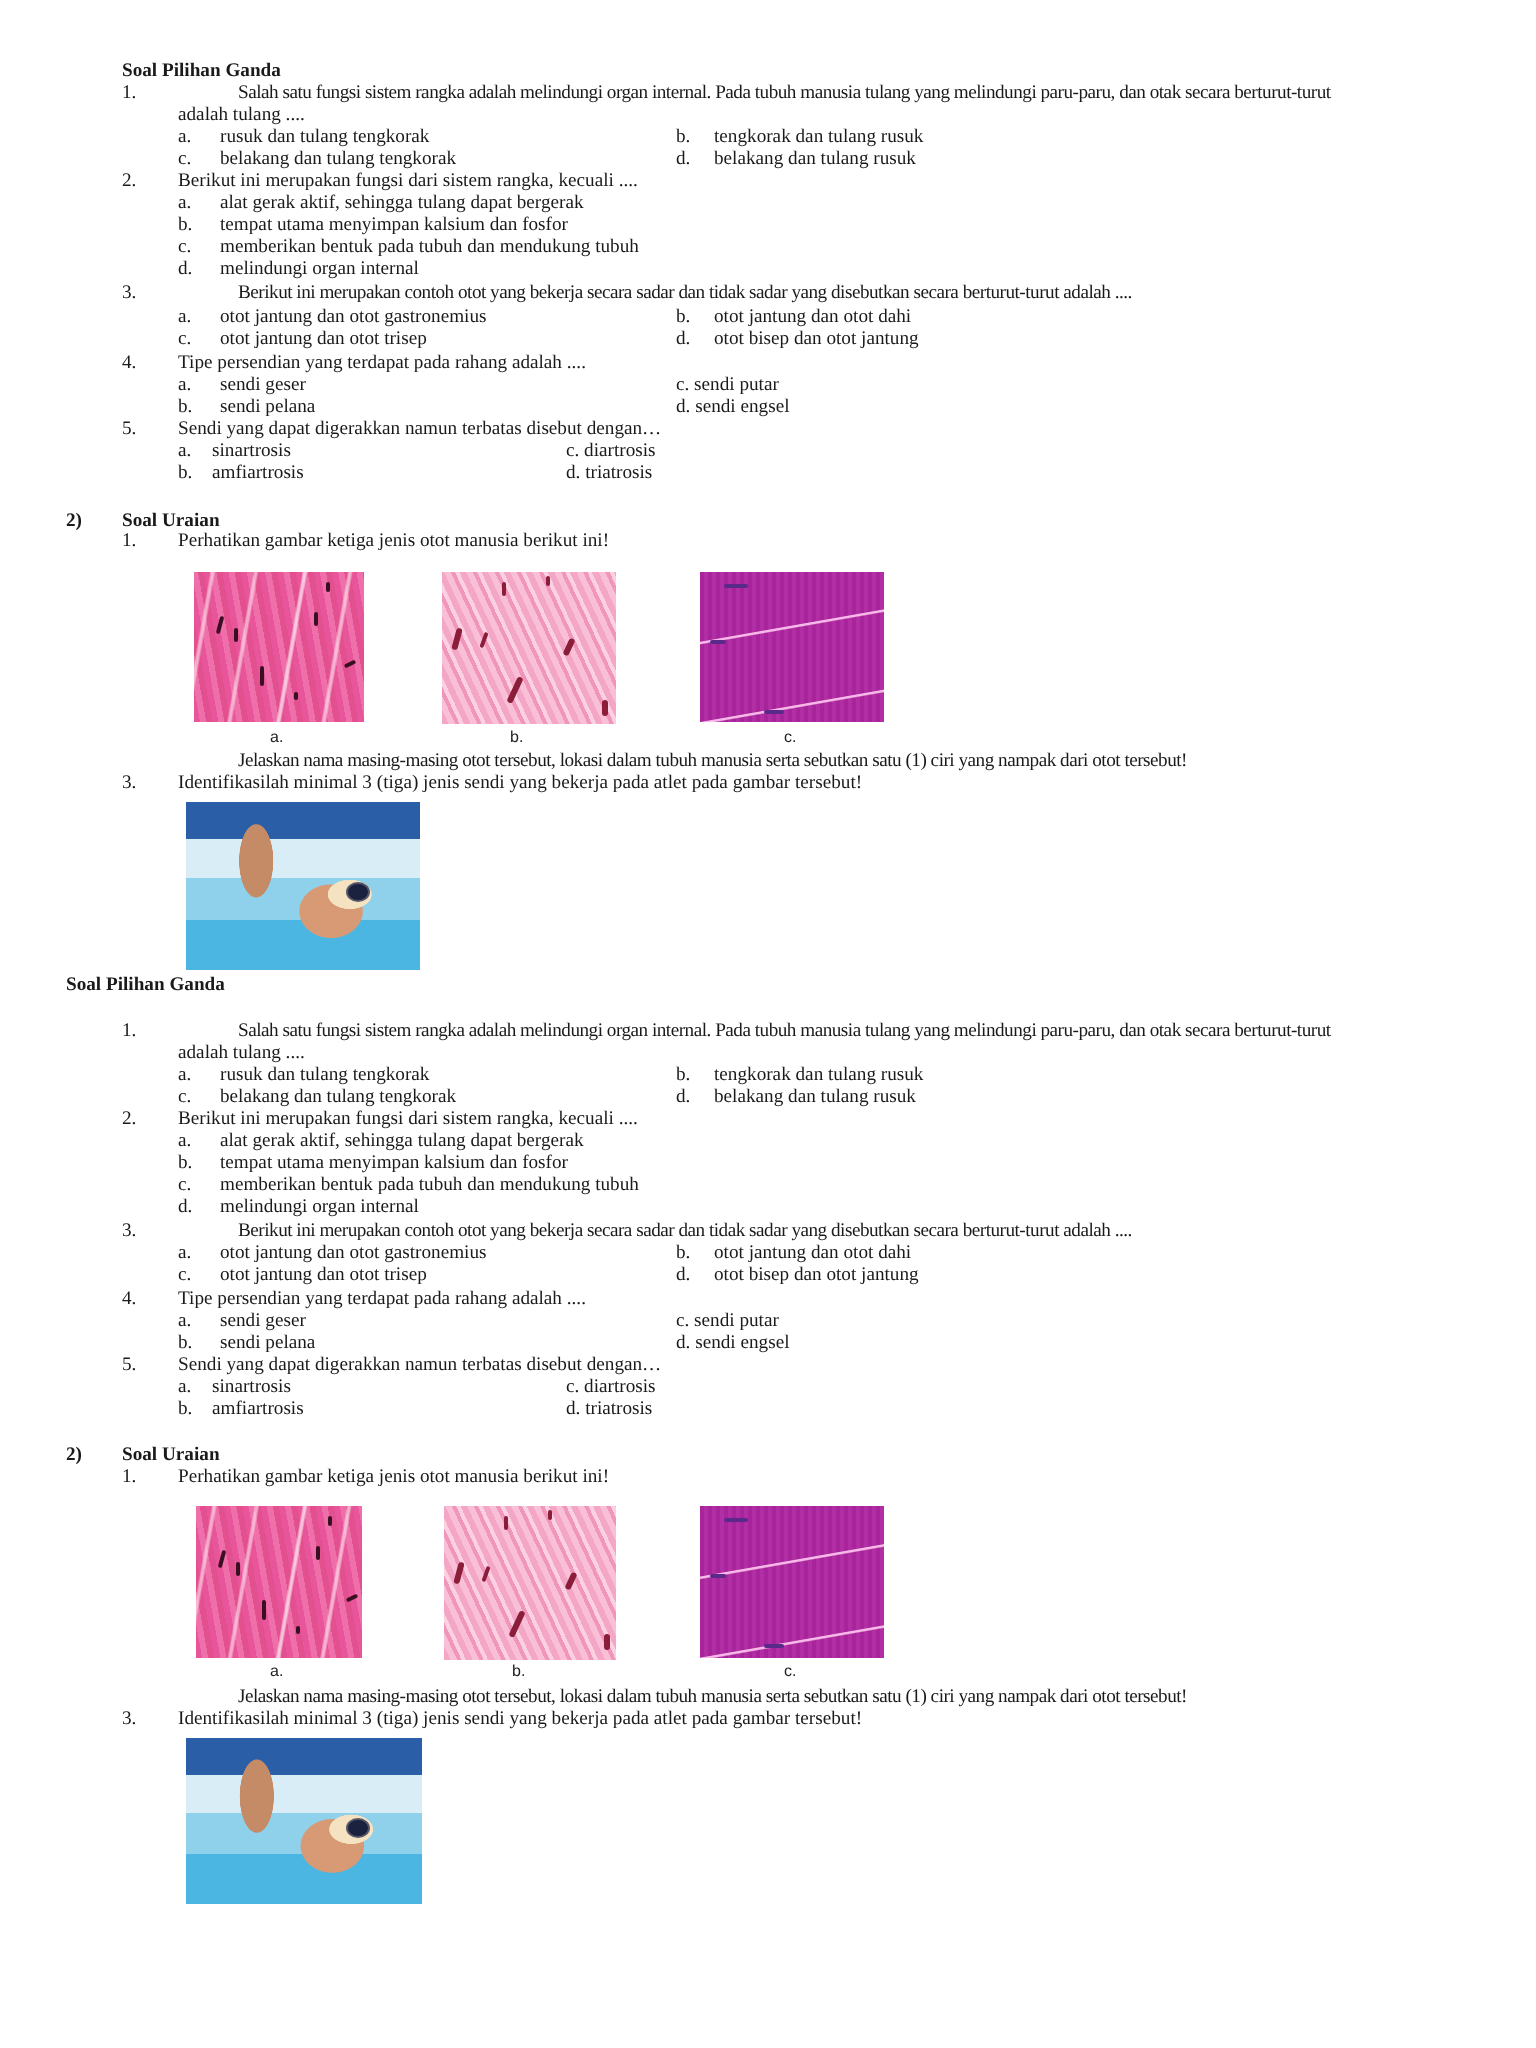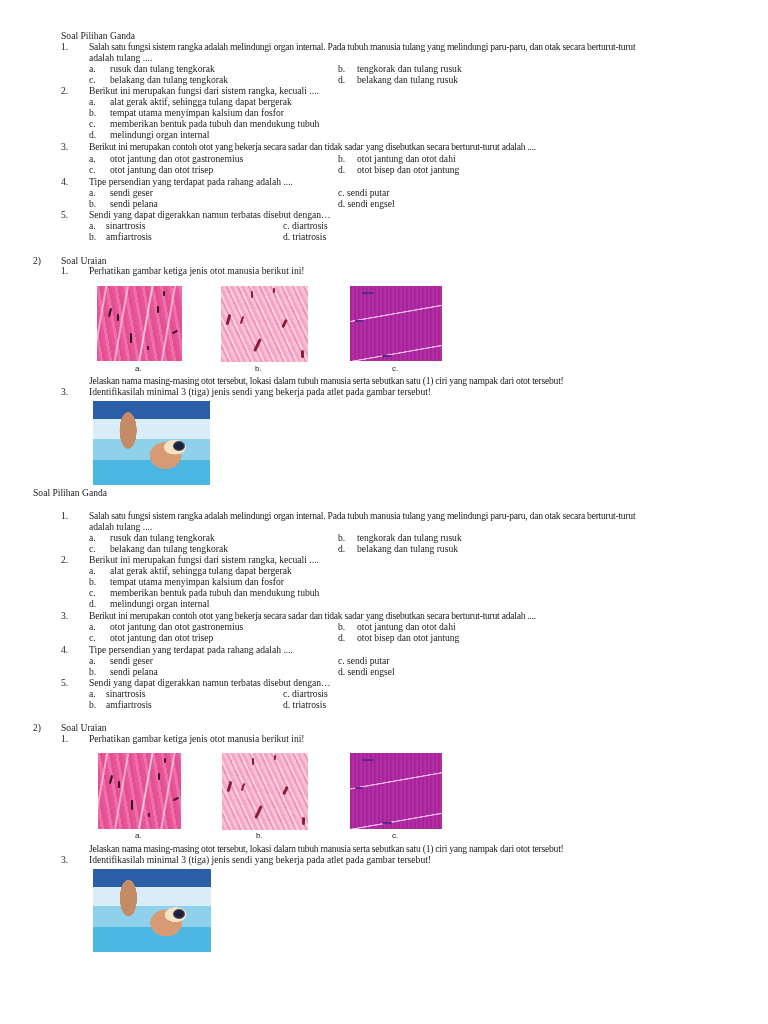--- a/index.html
+++ b/index.html
@@ -1,20 +1,20 @@
 <!DOCTYPE html>
 <html><head>
 <meta charset="utf-8">
 <style>
   html, body { margin: 0; padding: 0; background: #ffffff; }
   body { width: 768px; height: 1024px; position: relative; overflow: hidden;
          font-family: "Liberation Serif", serif; color: #1a1a1a; font-size: 9.6px; }
   .ln { position: absolute; white-space: nowrap; line-height: 11px; }
-  .b { font-weight: normal; }
-  .tight { letter-spacing: -0.25px; }
+  .b { font-weight: bold; }
+  .tight { letter-spacing: -0.25px; margin-left: 30px; }
   .lbl { font-family: "Liberation Sans", sans-serif; font-size: 8px; color: #222; position: absolute; }
   .img { position: absolute; overflow: hidden; }
   
   .musc-a { background:
       linear-gradient(100deg, rgba(255,255,255,0.0) 0 8%, rgba(255,230,240,0.6) 9% 10%, transparent 11% 30%, rgba(255,230,240,0.6) 31% 32%, transparent 33% 55%, rgba(255,240,245,0.7) 56% 57%, transparent 58% 78%, rgba(255,240,245,0.6) 79% 80%, transparent 81%),
       repeating-linear-gradient(80deg, #e8559a 0 3px, #ee6fa9 3px 6px, #e35090 6px 9px);
   }
   .musc-b { background:
       repeating-linear-gradient(65deg, #f4a6c6 0 3px, #f8bfd6 3px 6px, #f096bb 6px 8px, #fbd0e0 8px 10px);
   }

